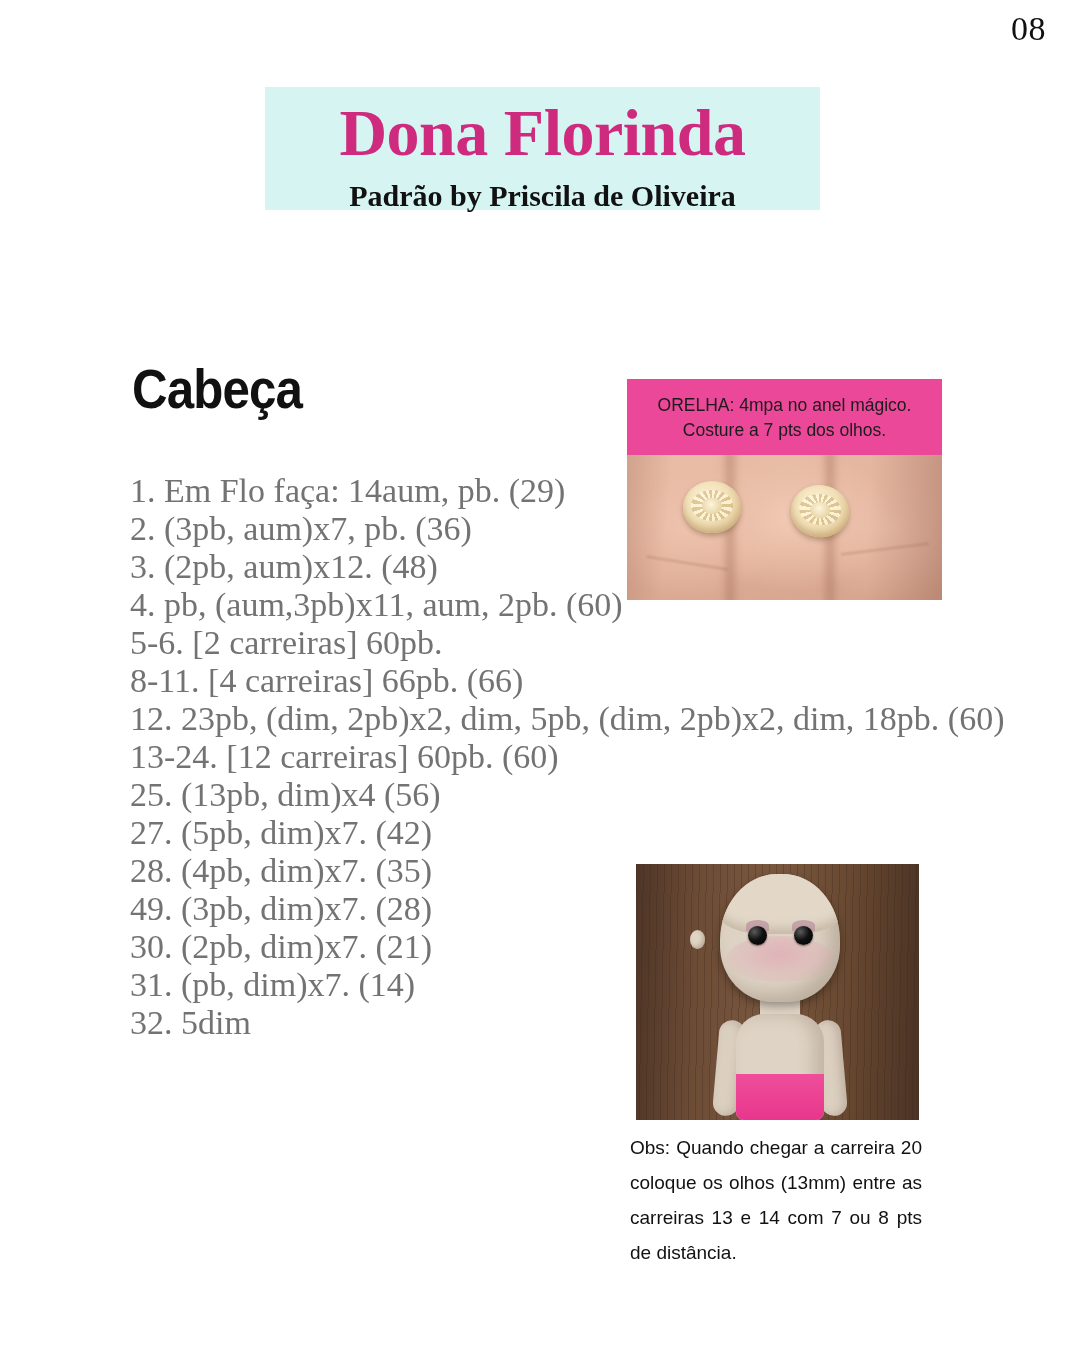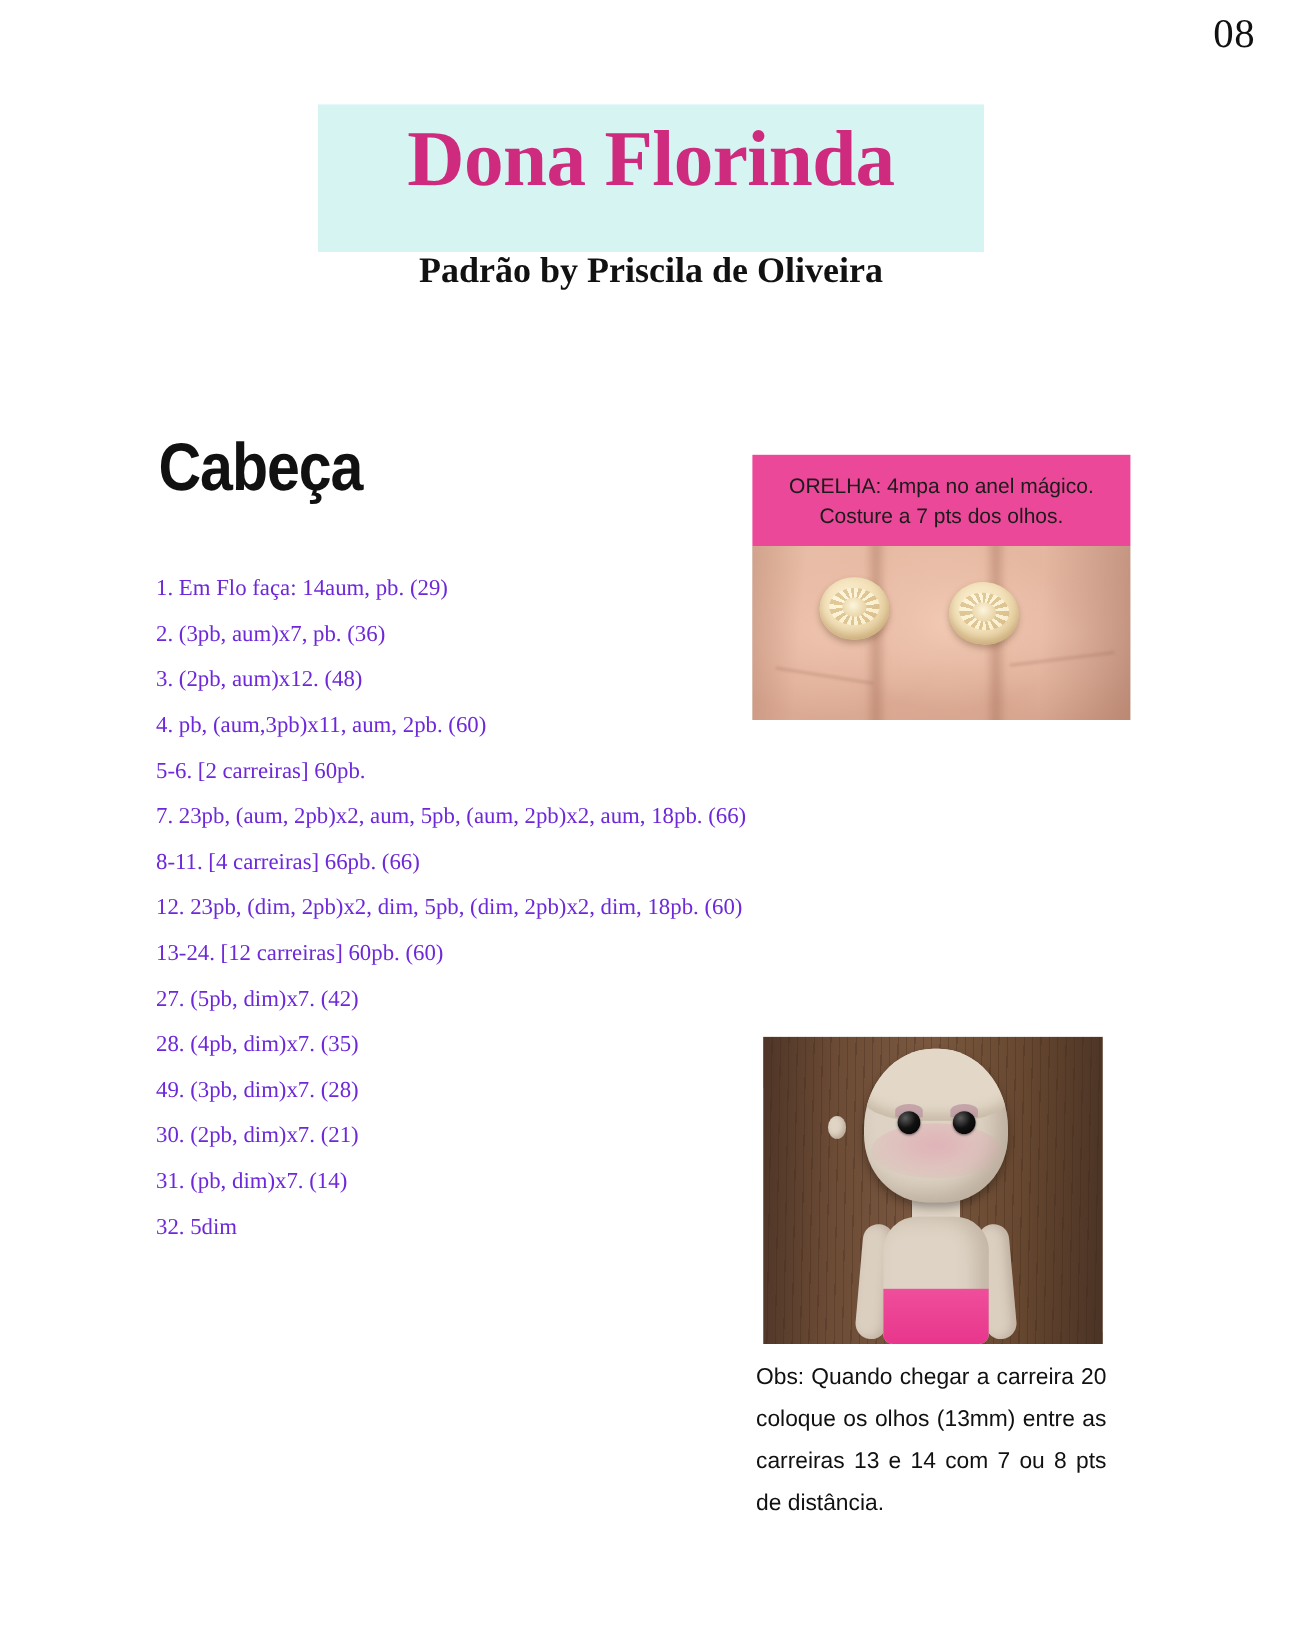--- a/index.html
+++ b/index.html
@@ -54,21 +54,20 @@
     position: absolute;
     left: 255px;
     top: 178px;
     width: 575px;
     text-align: center;
     font-family: "Liberation Serif", serif;
     font-weight: bold;
     font-size: 30px;
     line-height: 36px;
     color: #111111;
-    margin-top: 30px;
   }
 
   
   .section-heading {
     position: absolute;
     left: 132px;
     top: 358px;
     font-family: "Liberation Sans", sans-serif;
     font-weight: bold;
     font-size: 56px;
@@ -81,23 +80,23 @@
 
   
   .rows {
     position: absolute;
     left: 130px;
     top: 472px;
     width: 850px;
   }
   .row {
     font-family: "Liberation Serif", serif;
-    font-size: 19px;
+    font-size: 34px;
     line-height: 38px;
-    color: #6d28d9;
+    color: #737373;
     white-space: nowrap;
   }
 
   
   .ear-block {
     position: absolute;
     left: 627px;
     top: 379px;
     width: 315px;
   }
@@ -338,24 +337,24 @@
 <div class="title-sub">Padrão by Priscila de Oliveira</div>
 
 <div class="section-heading">Cabeça</div>
 
 <div class="rows">
   <div class="row">1. Em Flo faça: 14aum, pb. (29)</div>
   <div class="row">2. (3pb, aum)x7, pb. (36)</div>
   <div class="row">3. (2pb, aum)x12. (48)</div>
   <div class="row">4. pb, (aum,3pb)x11, aum, 2pb. (60)</div>
   <div class="row">5-6. [2 carreiras] 60pb.</div>
-  <div class="row">7. 23pb, (aum, 2pb)x2, aum, 5pb, (aum, 2pb)x2, aum, 18pb. (66)</div>
   <div class="row">8-11. [4 carreiras] 66pb. (66)</div>
   <div class="row">12. 23pb, (dim, 2pb)x2, dim, 5pb, (dim, 2pb)x2, dim, 18pb. (60)</div>
   <div class="row">13-24. [12 carreiras] 60pb. (60)</div>
+  <div class="row">25. (13pb, dim)x4 (56)</div>
   <div class="row">27. (5pb, dim)x7. (42)</div>
   <div class="row">28. (4pb, dim)x7. (35)</div>
   <div class="row">49. (3pb, dim)x7. (28)</div>
   <div class="row">30. (2pb, dim)x7. (21)</div>
   <div class="row">31. (pb, dim)x7. (14)</div>
   <div class="row">32. 5dim</div>
 </div>
 
 <div class="ear-block">
   <div class="ear-caption">

